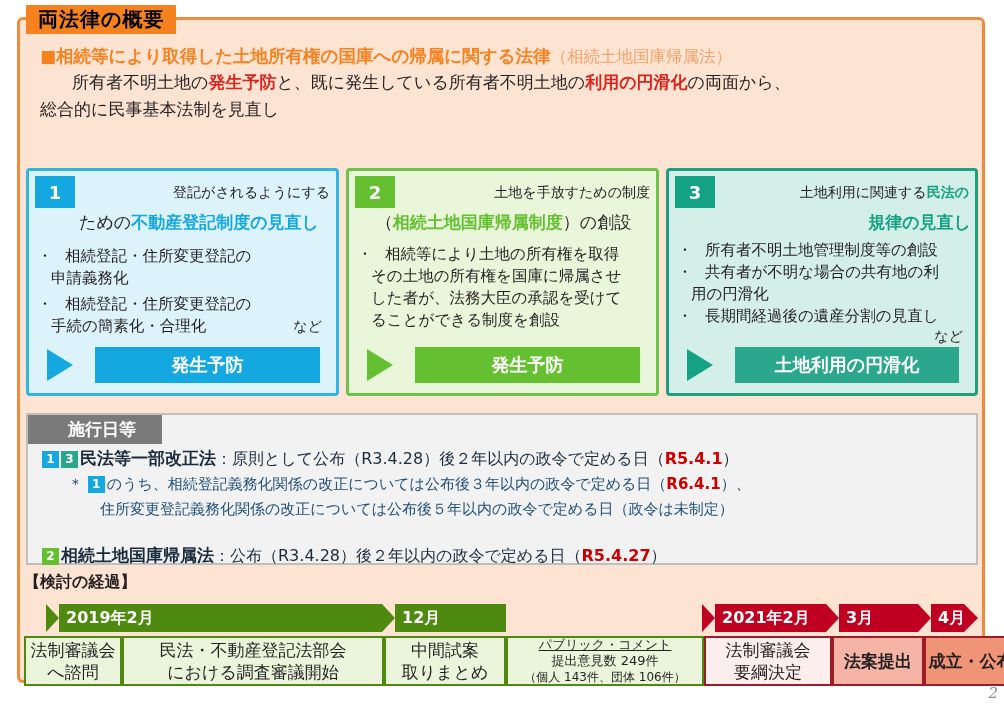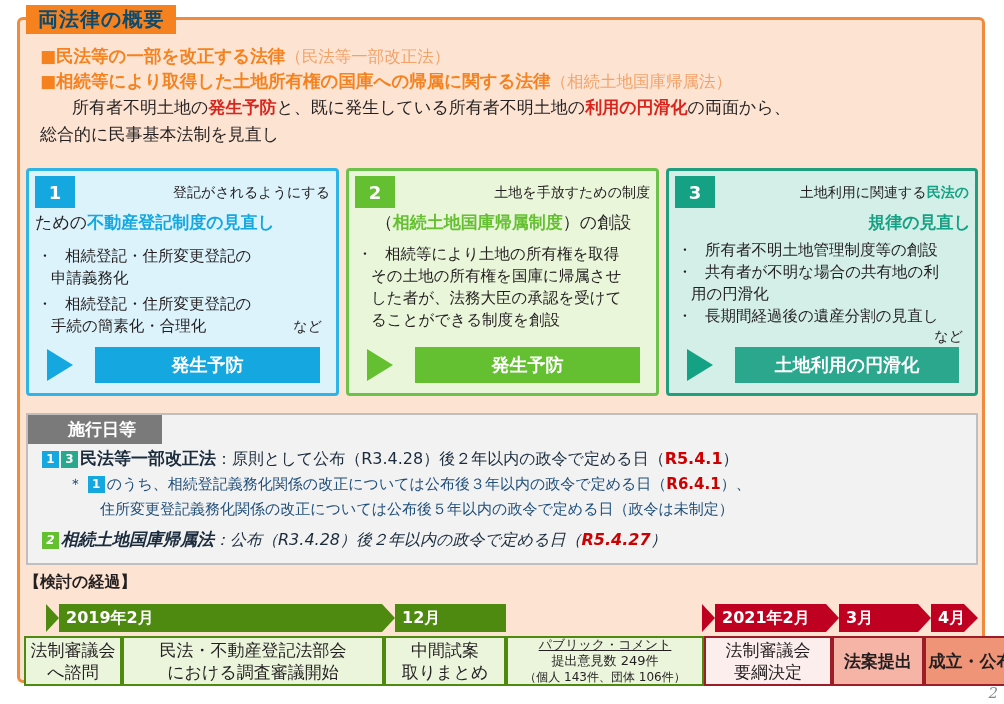--- a/index.html
+++ b/index.html
@@ -11,21 +11,21 @@
   #page{position:relative;width:1004px;height:704px;background:#ffffff;}
 
   
   .outer-frame{
     position:absolute;left:17px;top:17px;width:968px;height:666px;
     border:3px solid #f08a3c;border-radius:6px;background:#fce3d2;
     box-sizing:border-box;
   }
   .frame-title{
     position:absolute;left:26px;top:5px;
-    background:#f5821f;color:#0c4a6e;
+    background:#f5821f;color:#000000;
     font-size:20px;font-weight:bold;line-height:26px;
     padding:1px 12px 2px 12px;letter-spacing:1px;
     white-space:nowrap;z-index:5;
   }
 
   
   .intro{position:absolute;left:40px;top:44px;width:930px;}
   .intro-line{font-size:17px;line-height:25px;white-space:nowrap;}
   .sq{color:#f5821f;font-weight:bold;}
   .law-bold{color:#f5821f;font-weight:bold;font-size:17.5px;}
@@ -161,37 +161,34 @@
 </head>
 <body>
 
 <div id="page">
 
   <div class="outer-frame"></div>
   <div class="frame-title">両法律の概要</div>
 
   <div class="intro">
     <div class="intro-line">
-      <span class="sq">■</span><span class="law-bold">民法等の一部を改正する法律</span><span class="law-paren">（民法等一部改正法）</span>
-    </div>
-    <div class="intro-line">
       <span class="sq">■</span><span class="law-bold">相続等により取得した土地所有権の国庫への帰属に関する法律</span><span class="law-paren">（相続土地国庫帰属法）</span>
     </div>
     <div class="body-line" style="padding-left:32px;">
       <span>所有者不明土地の</span><span class="red-b">発生予防</span><span>と、既に発生している所有者不明土地の</span><span class="red-b">利用の円滑化</span><span>の両面から、</span>
     </div>
     <div class="body-line">総合的に民事基本法制を見直し</div>
   </div>
 
   <div class="boxes">
 
     <div class="box box1">
       <div class="num-badge n1">1</div>
       <div class="box-head">登記がされるようにする</div>
-      <div class="box-head2" style="text-align:left;">
+      <div class="box-head2" style="text-align:left;margin-left:44px;">
         <span>ための</span><span class="hl-blue">不動産登記制度の見直し</span>
       </div>
       <div class="bullets" style="top:74px;">
         <div class="bl">
           <span class="dot">・</span>
           <span class="txt">
             <span class="indent" style="display:block;">相続登記・住所変更登記の</span>
             <span style="display:block;">申請義務化</span>
           </span>
         </div>
@@ -270,21 +267,21 @@
     <div class="enf-tab">施行日等</div>
     <div class="enf-body">
       <div class="enf-line">
         <span class="mini m1">1</span><span class="mini m3">3</span><span class="enf-strong">民法等一部改正法</span><span>：原則として公布（R3.4.28）後２年以内の政令で定める日（</span><span class="red-date">R5.4.1</span><span>）</span>
       </div>
       <div class="enf-note" style="padding-left:26px;">
         <span>＊</span>
         <span class="mini m1">1</span><span>のうち、相続登記義務化関係の改正については公布後３年以内の政令で定める日（</span><span class="red-date">R6.4.1</span><span>）、</span>
       </div>
       <div class="enf-note" style="padding-left:58px;">住所変更登記義務化関係の改正については公布後５年以内の政令で定める日（政令は未制定）</div>
-      <div class="enf-line" style="margin-top:4px;font-style:italic;">
+      <div class="enf-line" style="margin-top:20px;">
         <span class="mini m2">2</span><span class="enf-strong">相続土地国庫帰属法</span><span>：公布（R3.4.28）後２年以内の政令で定める日（</span><span class="red-date">R5.4.27</span><span>）</span>
       </div>
     </div>
   </div>
 
   <div class="tl-title">【検討の経過】</div>
 
   <div class="tl">
     <div class="seg green" style="left:0px;width:336px;">2019年2月</div>
     <div class="seg green" style="left:336px;width:124px;">12月</div>

